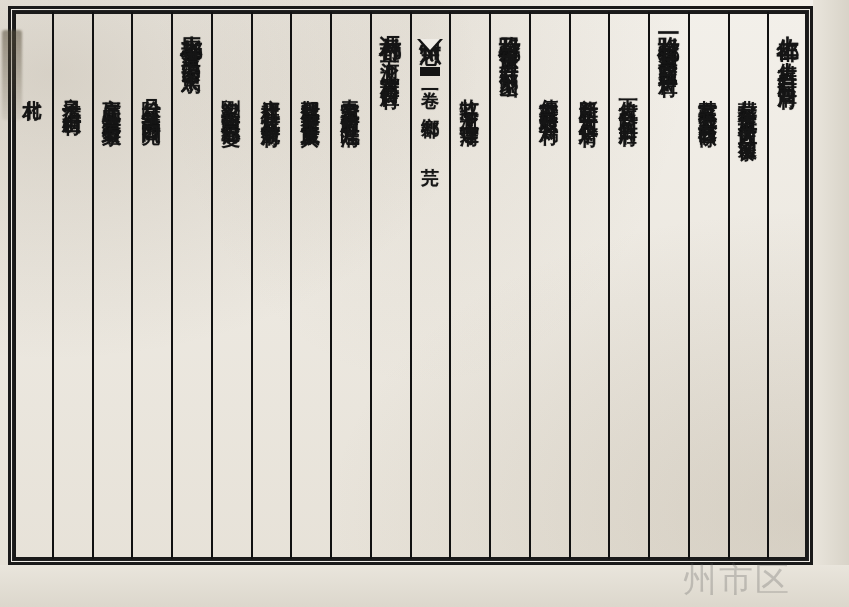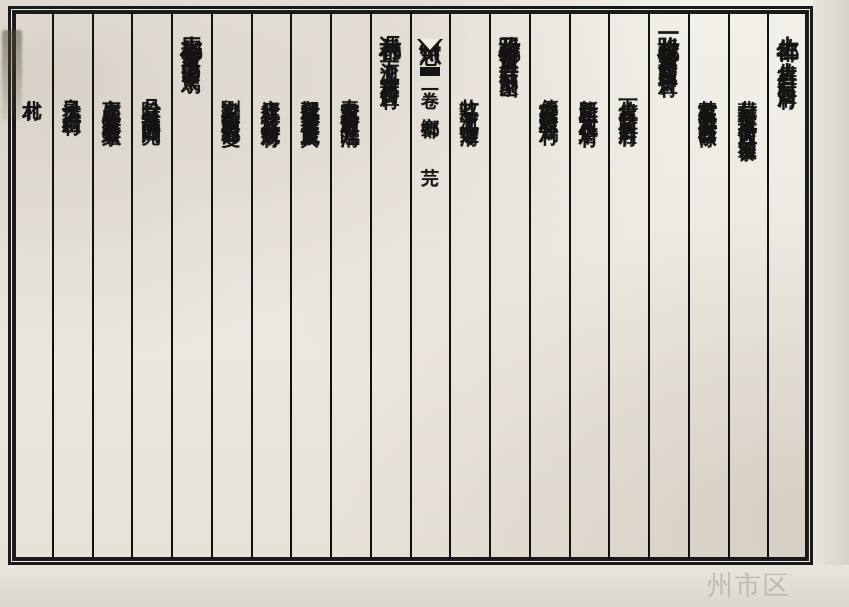--- a/index.html
+++ b/index.html
@@ -110,21 +110,21 @@
     font-family:"DejaVu Sans","Liberation Sans",sans-serif;
     opacity:.92;
   }
   .wm-badge{
     width:20px;height:20px;border-radius:50%;
     background:#59a95b;color:#fff;font-size:13px;
     display:flex;align-items:center;justify-content:center;
   }
   .wm-ghost{
     position:absolute;right:58px;bottom:4px;
-    font-size:26px;color:rgba(90,90,90,.28);
+    font-size:34px;color:rgba(90,90,90,.28);
     font-family:"DejaVu Sans","Liberation Sans",sans-serif;
     letter-spacing:2px;
     white-space:nowrap;
   }
   
   .outer-right{
     position:absolute;right:0;top:0;width:36px;height:607px;
     background:linear-gradient(90deg,#e9e5dc,#d8d3c8);
   }
   .outer-bottom{

